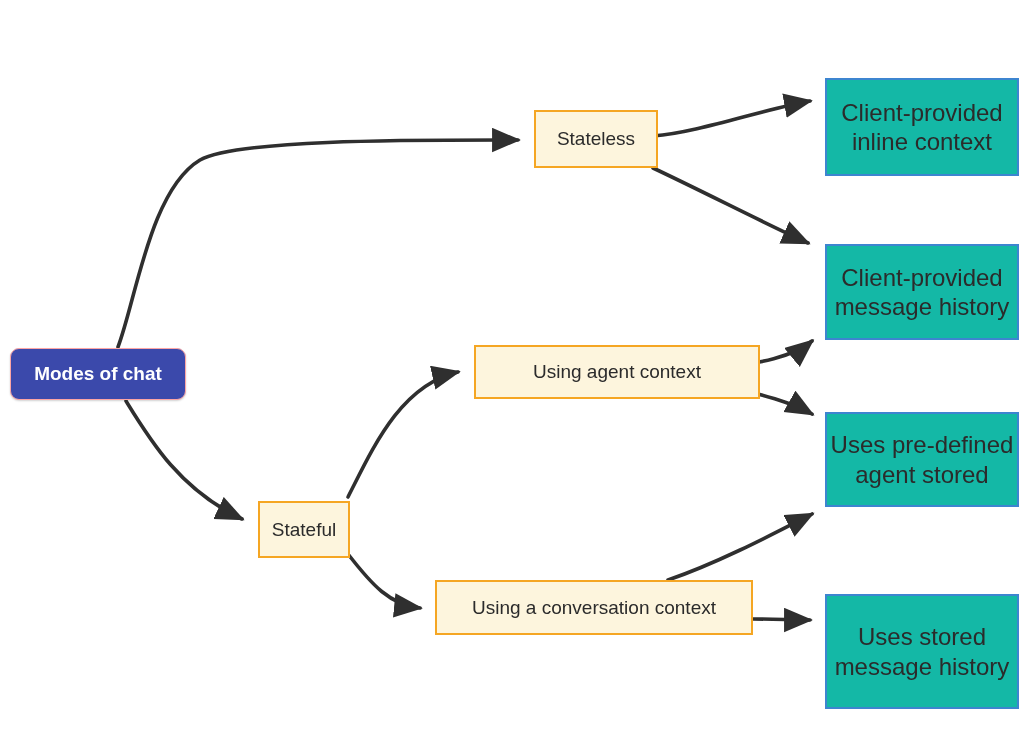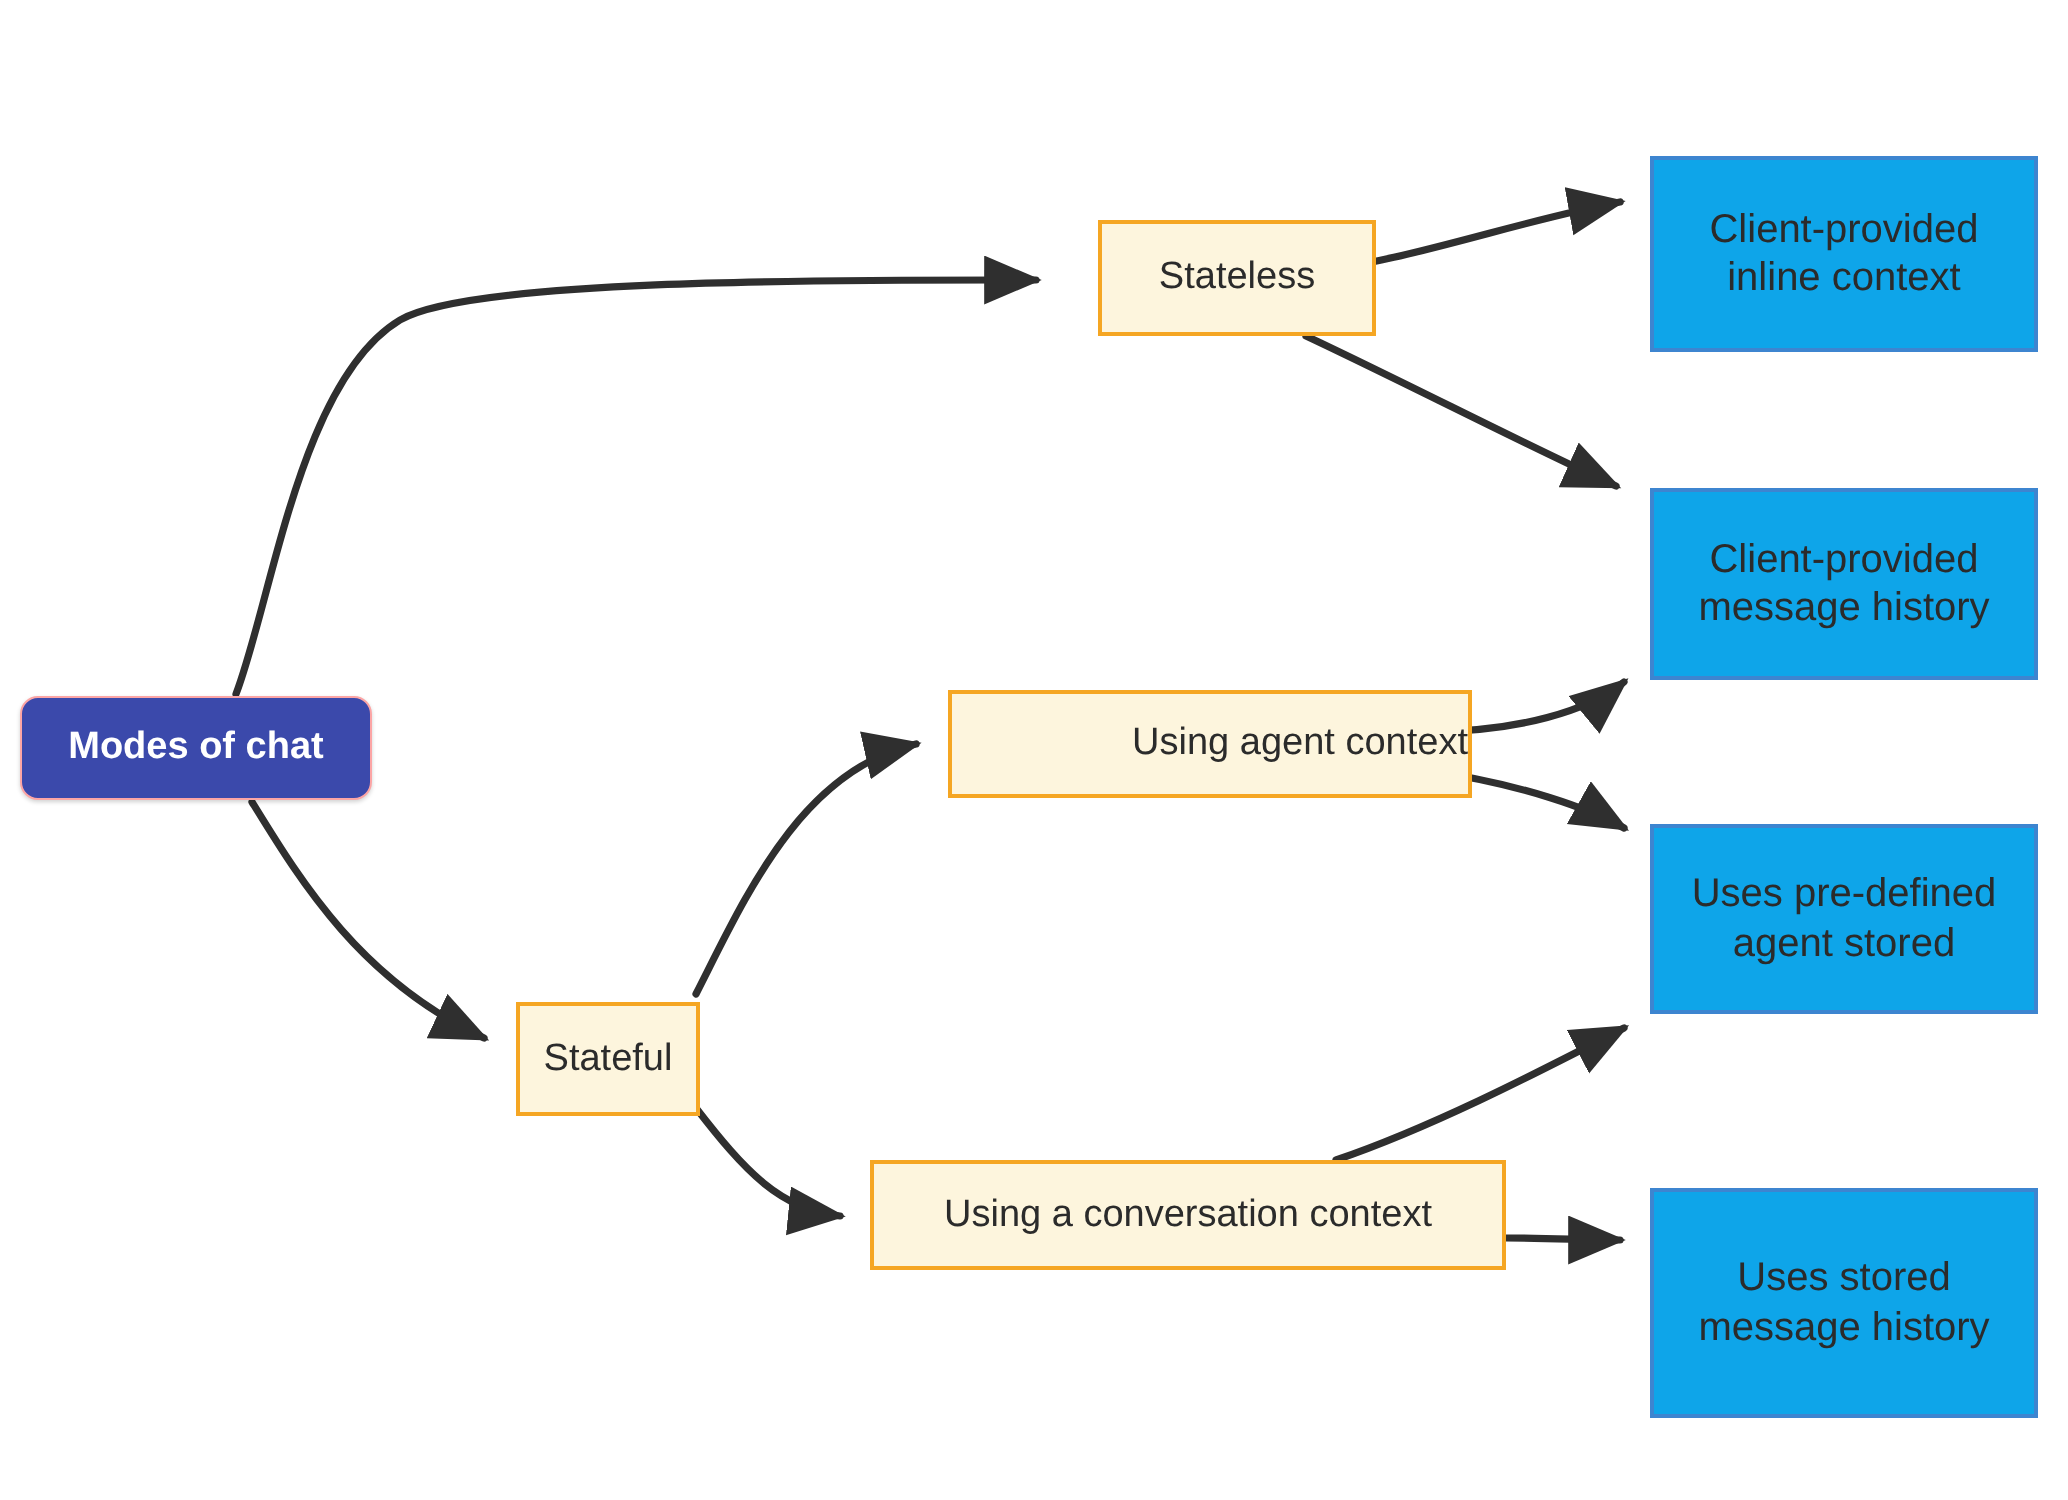--- a/index.html
+++ b/index.html
@@ -47,24 +47,24 @@
     font-size: 19px;
     box-shadow: 0 1px 2px rgba(0,0,0,0.18);
   }
   .node-mid {
     background: #fdf5dd;
     border: 2px solid #f5a623;
     color: #2b2b2b;
     font-size: 19px;
   }
   .node-leaf {
-    background: #0ea5e9;
+    background: #14b8a6;
     border: 2px solid #3d85d0;
     color: #2b2b2b;
-    font-size: 20px;
+    font-size: 24px;
   }
 </style>
 </head>
 <body>
 
 <div id="canvas">
 
   <svg id="edges" viewBox="0 0 1034 750" xmlns="http://www.w3.org/2000/svg">
     <defs>
       <marker id="arrow" markerWidth="9" markerHeight="9" refX="7.2" refY="3.4" orient="auto" markerUnits="strokeWidth">
@@ -82,27 +82,27 @@
         <path d="M 712 385 C 762 392 796 405 812 414"></path>
         <path d="M 668 580 C 718 563 775 533 812 514"></path>
         <path d="M 753 619 C 776 619 792 620 810 620"></path>
       </g>
   </svg>
 
   <div id="node-layer">
       <div class="node node-root" style="left: 10px; top: 348px; width: 176px; height: 52px;">
         <span class="node-label">Modes of chat</span>
       </div>
-      <div class="node node-mid" style="left: 549px; top: 110px; width: 139px; height: 58px;">
+      <div class="node node-mid" style="left: 534px; top: 110px; width: 124px; height: 58px;">
         <span class="node-label">Stateless</span>
       </div>
       <div class="node node-mid" style="left: 258px; top: 501px; width: 92px; height: 57px;">
         <span class="node-label">Stateful</span>
       </div>
-      <div class="node node-mid" style="left: 474px; top: 345px; width: 262px; height: 54px; justify-content: flex-end;">
+      <div class="node node-mid" style="left: 474px; top: 345px; width: 286px; height: 54px;">
         <span class="node-label">Using agent context</span>
       </div>
       <div class="node node-mid" style="left: 435px; top: 580px; width: 318px; height: 55px;">
         <span class="node-label">Using a conversation context</span>
       </div>
       <div class="node node-leaf" style="left: 825px; top: 78px; width: 194px; height: 98px;">
         <span class="node-label">Client-provided
 inline context</span>
       </div>
       <div class="node node-leaf" style="left: 825px; top: 244px; width: 194px; height: 96px;">

